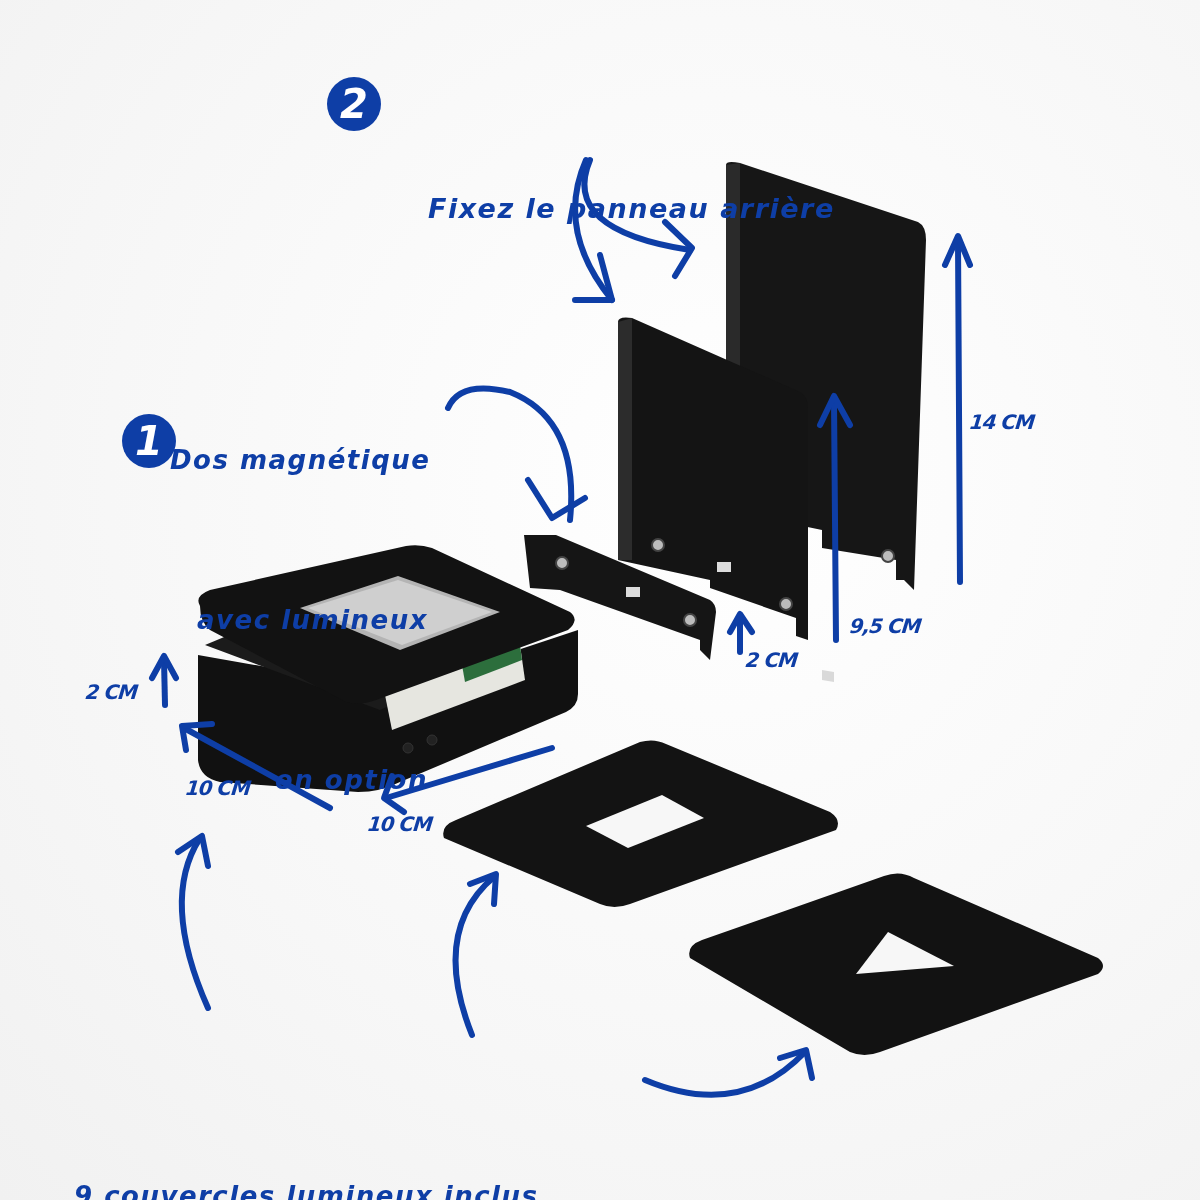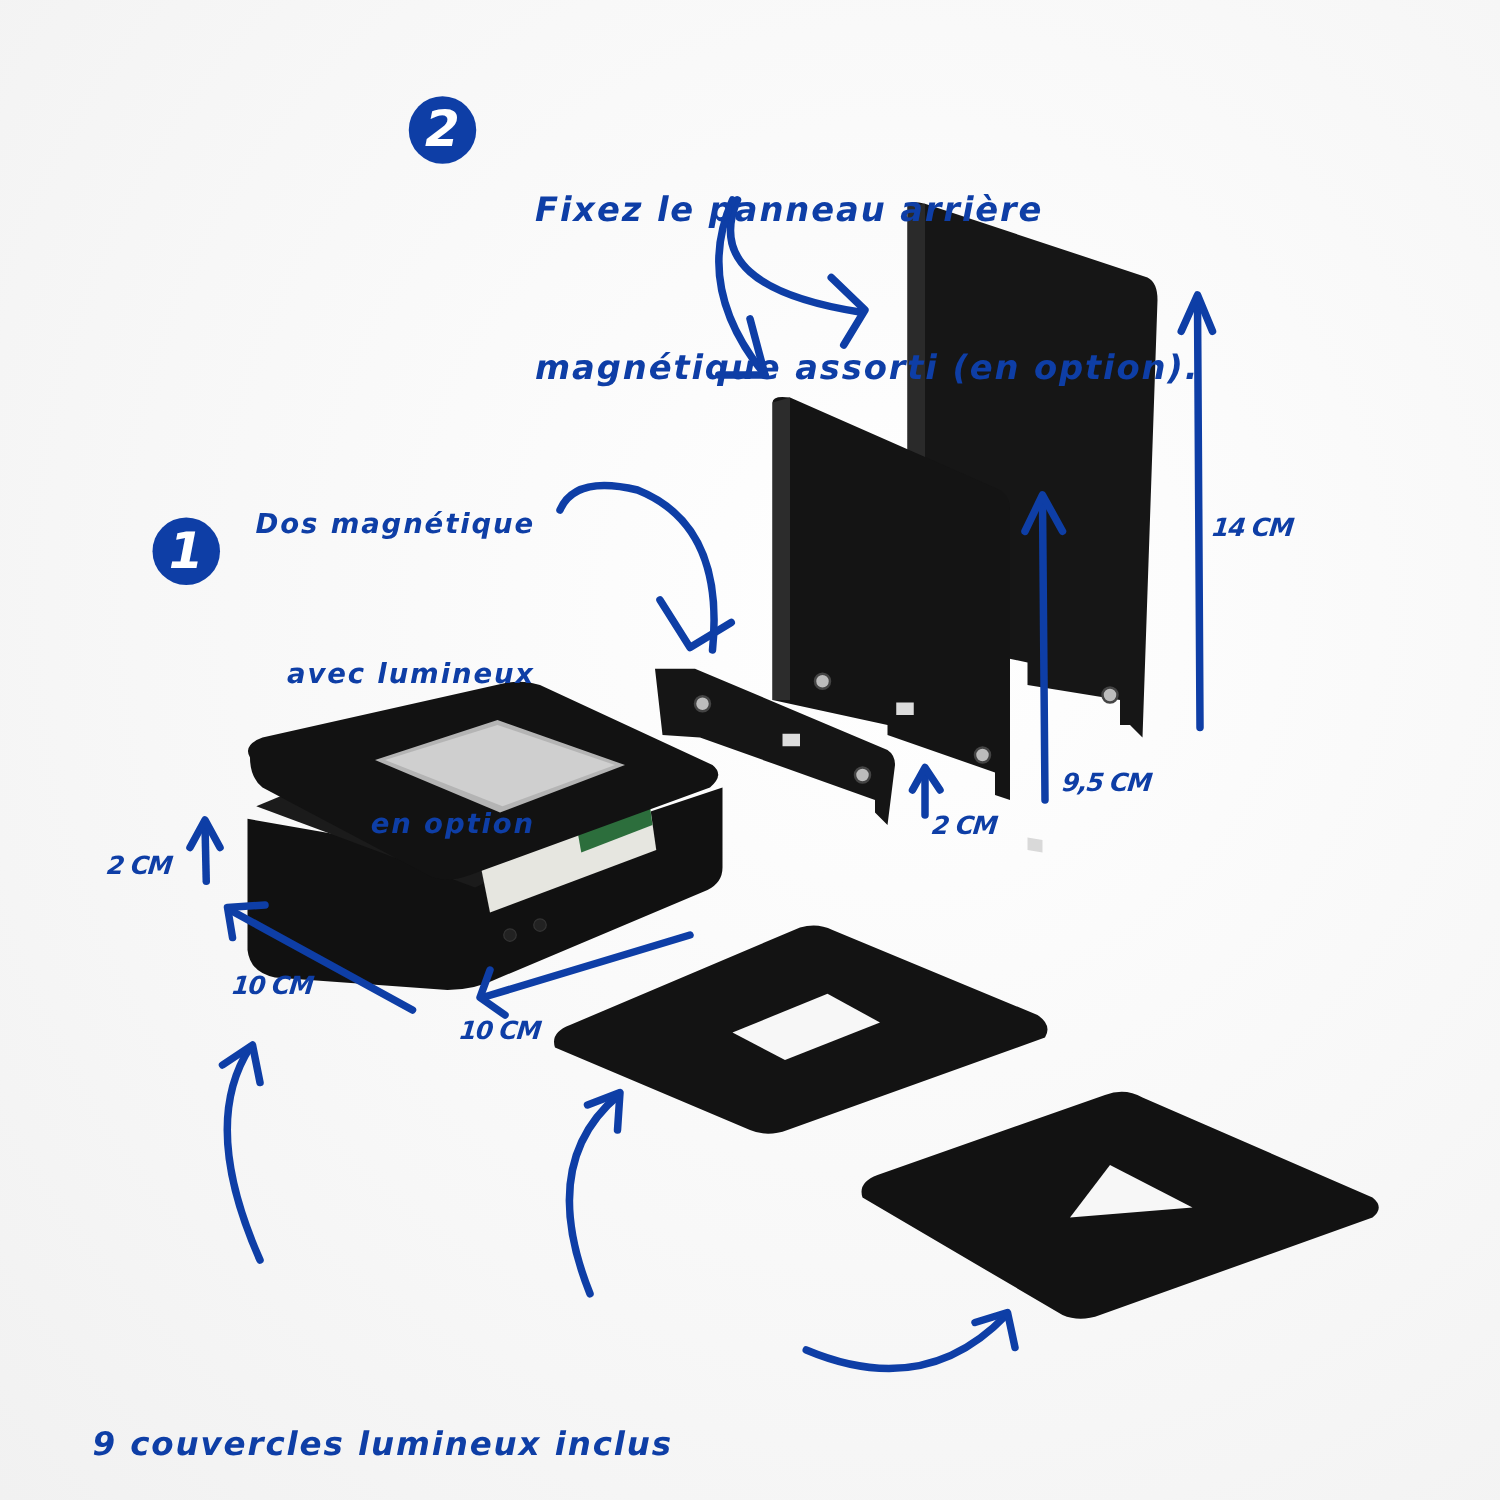--- a/index.html
+++ b/index.html
@@ -5,21 +5,21 @@
     html, body { margin: 0; padding: 0; }
     body {
       width: 1200px; height: 1200px; position: relative; overflow: hidden;
       background: radial-gradient(ellipse at 60% 40%, #ffffff 0%, #f7f7f7 60%, #f1f1f1 100%);
       font-family: "DejaVu Sans", sans-serif;
     }
     .txt {
       position: absolute; color: #0e3ea6; font-style: italic; font-weight: bold;
       font-family: "DejaVu Sans", sans-serif; letter-spacing: 1.5px; white-space: pre;
     }
-    .line { display: block; }
+    .line { display: block; margin-top: 40px; }
     .badge {
       position: absolute; width: 54px; height: 54px; border-radius: 50%;
       background: #0e3ea6; color: #fff; font-weight: bold; font-style: italic;
       font-size: 40px; line-height: 54px; text-align: center;
       font-family: "DejaVu Sans", sans-serif;
     }
     .dim {
       position: absolute; color: #0e3ea6; font-weight: bold; font-style: italic;
       font-family: "DejaVu Sans", sans-serif; font-size: 20px; letter-spacing: -1px;
       transform: skewX(-6deg);
@@ -111,25 +111,24 @@
     <path d="M472,1035 Q430,930 495,876"></path>
     <path d="M470,884 L496,874 L494,904"></path>
     <path d="M645,1080 Q740,1120 805,1052"></path>
     <path d="M780,1058 L806,1050 L812,1078"></path>
   </g>
 </svg>
 
 <div class="badge" style="left:327px;top:77px;">2</div>
 <div class="txt" style="left:428px;top:64px;font-size:27px;line-height:42px;">
   <span class="line">Fixez le panneau arrière</span>
-  <span class="line">magnétique assorti (en option).</span>
 </div>
 
 <div class="badge" style="left:122px;top:414px;">1</div>
-<div class="txt" style="left:170px;top:320px;width:258px;font-size:22px;line-height:40px;text-align:right;">
+<div class="txt" style="left:170px;top:320px;width:258px;font-size:26px;line-height:40px;text-align:right;">
   <span class="line">Dos magnétique</span>
   <span class="line">avec lumineux</span>
   <span class="line">en option</span>
 </div>
 
 <div class="dim" style="left:970px;top:410px;">14 CM</div>
 <div class="dim" style="left:850px;top:614px;">9,5 CM</div>
 <div class="dim" style="left:746px;top:648px;">2 CM</div>
 <div class="dim" style="left:86px;top:680px;">2 CM</div>
 <div class="dim" style="left:186px;top:776px;">10 CM</div>

